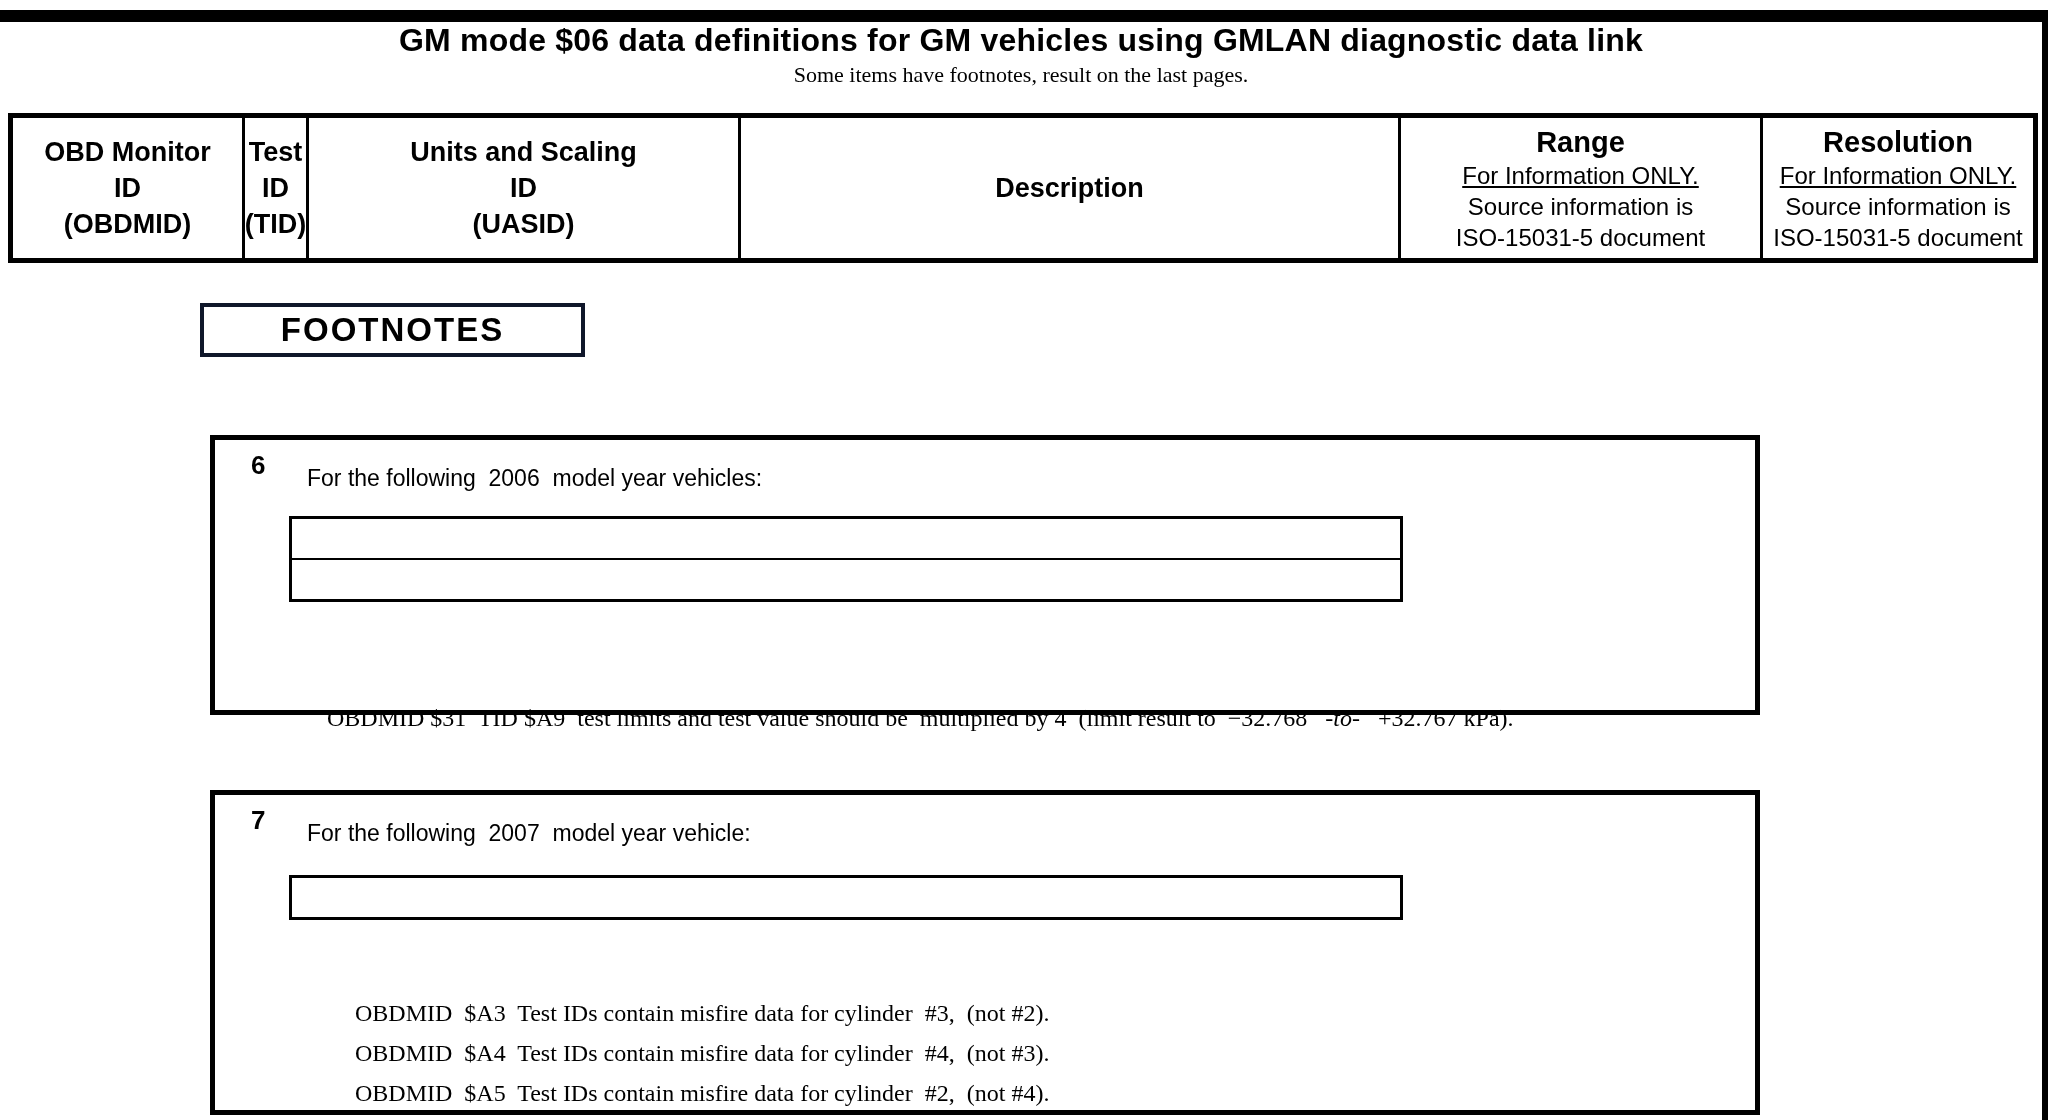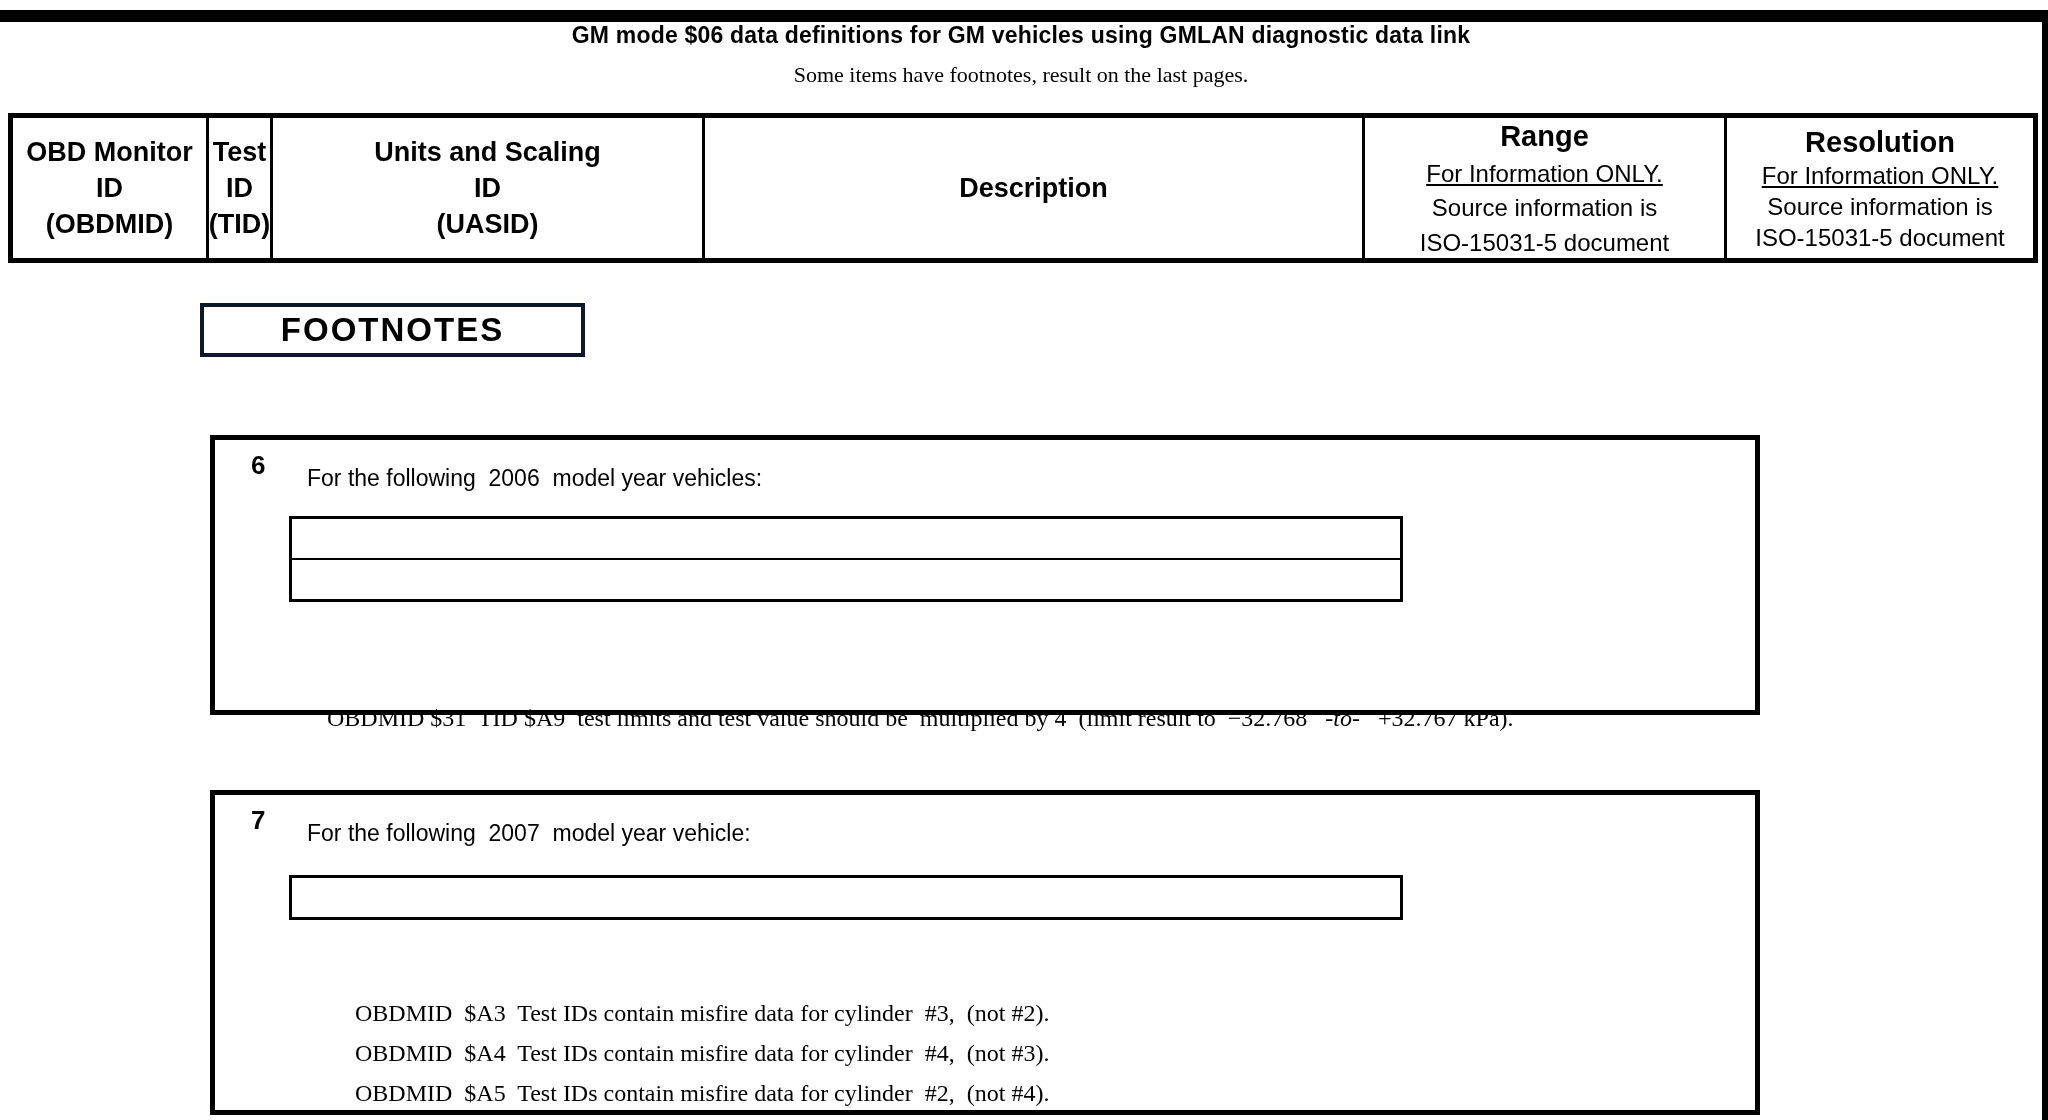--- a/index.html
+++ b/index.html
@@ -10,43 +10,43 @@
   }
   .pre { white-space:pre-wrap; }
 
   
   .top-rule { position:absolute; left:0; top:10px; width:2048px; height:12px; background:#000; }
   .right-rule { position:absolute; left:2042px; top:10px; width:6px; height:1110px; background:#000; }
 
   
   .title {
     position:absolute; left:0; top:22px; width:2042px; text-align:center;
-    font-size:23px; font-weight:bold; letter-spacing:0.2px;
+    font-size:32px; font-weight:bold; letter-spacing:0.2px;
   }
   .subtitle {
     position:absolute; left:0; top:62px; width:2042px; text-align:center;
     font-family:"Liberation Serif", serif; font-size:22px;
   }
 
   
   .header-table {
     position:absolute; left:8px; top:113px; width:2030px; height:150px;
     border:5px solid #000; box-sizing:border-box; display:flex;
   }
   .ht-cell {
     border-right:3px solid #000; box-sizing:border-box;
     display:flex; flex-direction:column; align-items:center; justify-content:center;
     text-align:center; font-weight:bold; font-size:27px; line-height:36px;
   }
   .ht-cell:last-child { border-right:none; }
-  .col-obdmid { width:196px; }
+  .col-obdmid { width:232px; }
   .col-tid    { width:64px; }
   .col-uasid  { width:432px; }
   .col-desc   { width:660px; }
-  .col-range  { width:362px;justify-content:space-between; }
+  .col-range  { width:362px; }
   .col-res    { flex:1; }
   .ht-note { font-weight:normal; font-size:24px; line-height:31px; }
   .ht-note.u { text-decoration:underline; }
   .info-cell { line-height:31px; }
   .info-title { font-size:29px; line-height:36px; }
 
   
   .footnotes-box {
     position:absolute; left:200px; top:303px; width:385px; height:54px;
     border:4px solid #0f172a; box-sizing:border-box;

